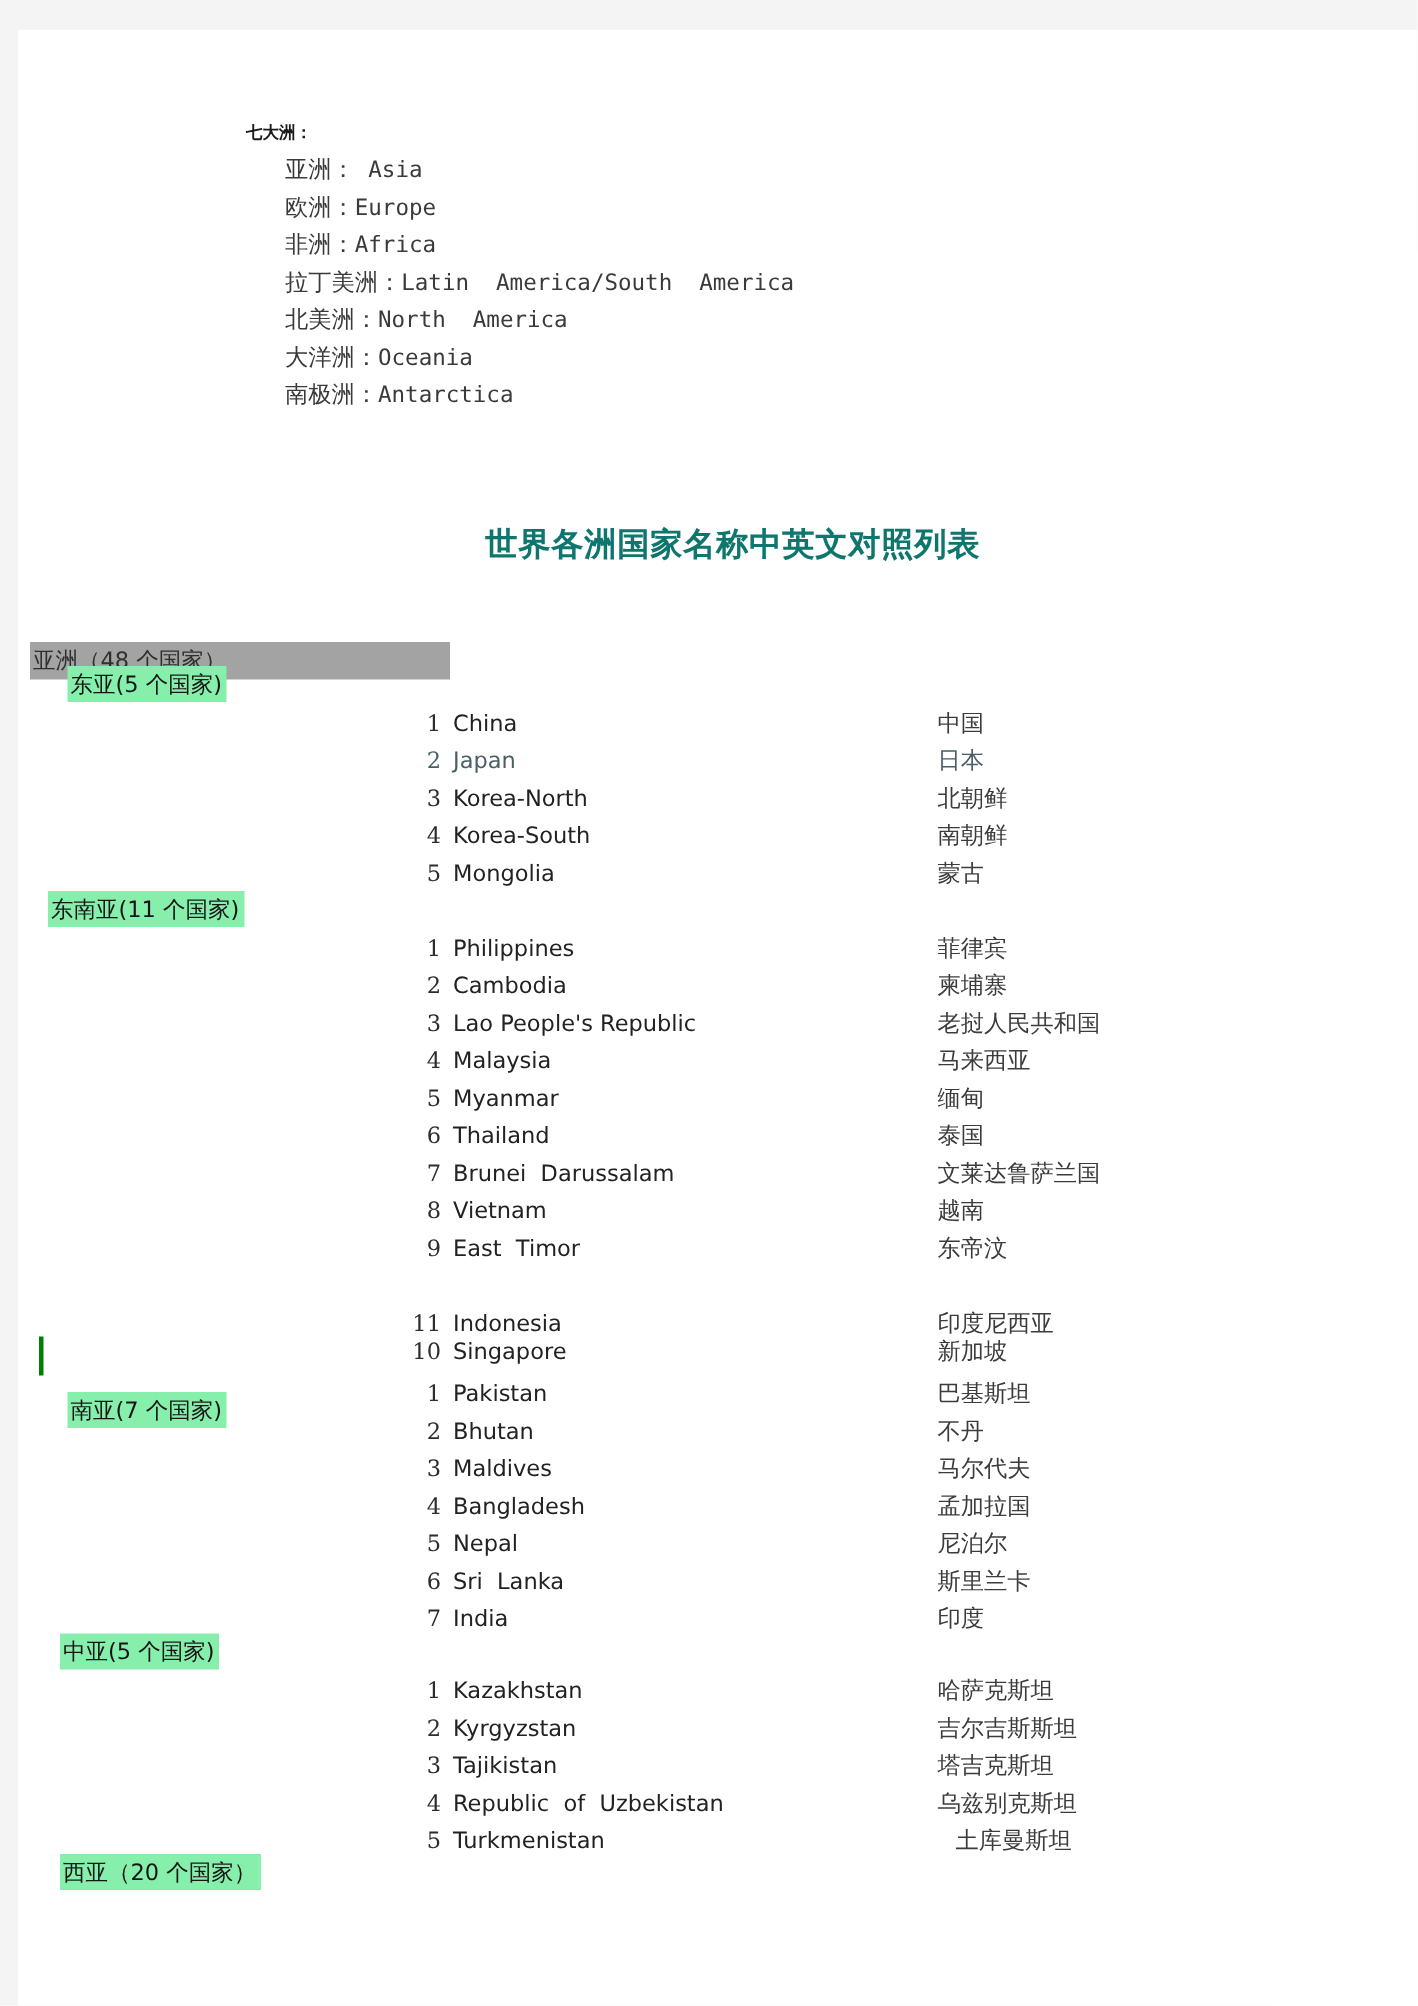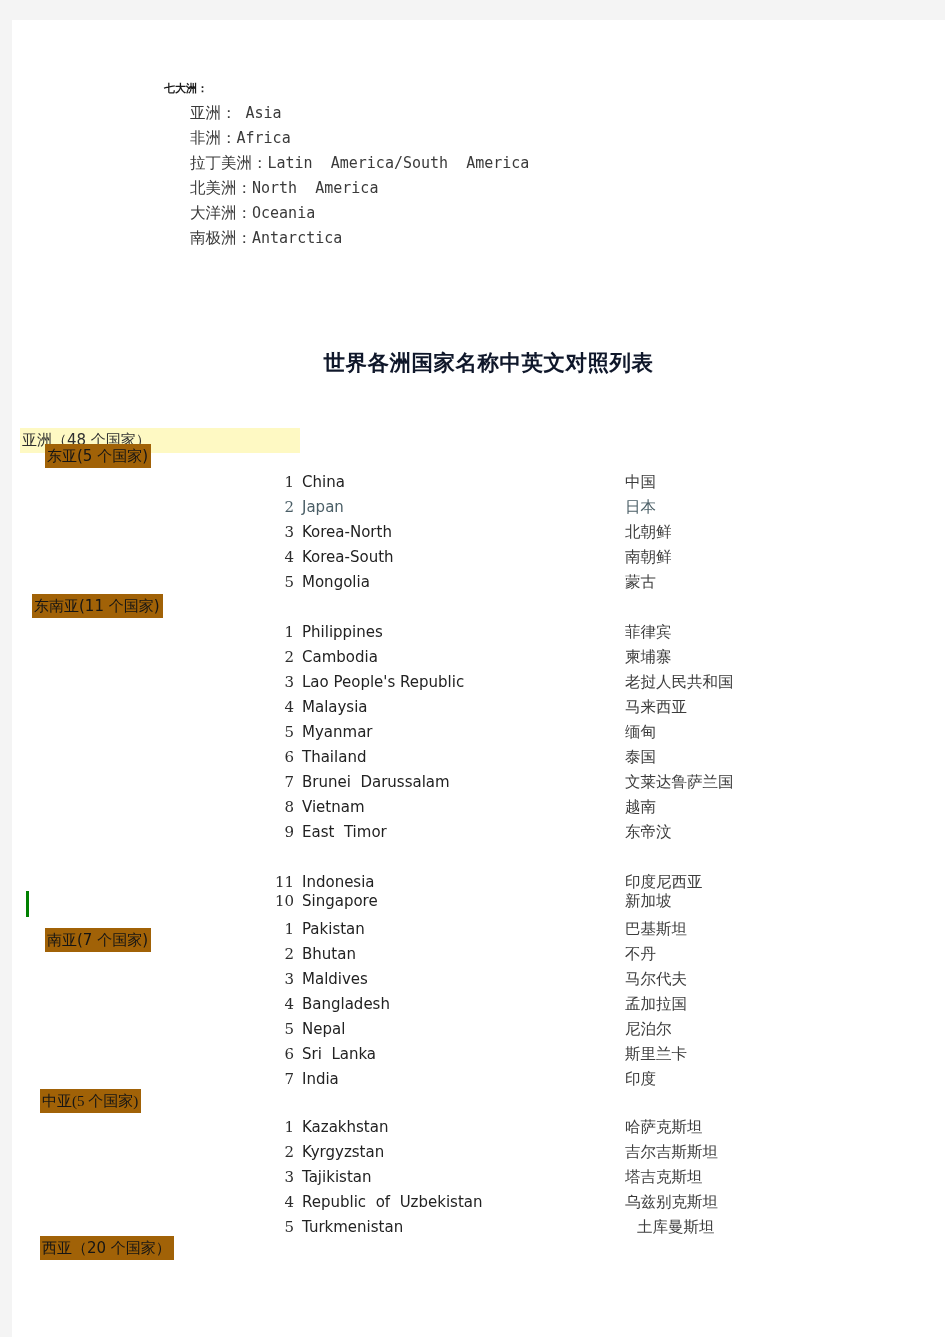--- a/index.html
+++ b/index.html
@@ -57,46 +57,46 @@
     position: absolute;
     left: 0;
     top: 328px;
     width: 933px;
     text-align: center;
     padding-left: 20px;
     box-sizing: border-box;
     font-family: "DejaVu Serif", serif;
     font-weight: bold;
     font-size: 21.5px;
-    color: #0f172a;
+    color: #0f766e;
     letter-spacing: 0.5px;
   }
 
   
   .continent-band {
     position: absolute;
     left: 8px;
     top: 408px;
     width: 280px;
     height: 25px;
-    background: #fef9c3;
+    background: #a3a3a3;
     font-family: "DejaVu Sans", sans-serif;
     font-size: 15px;
     color: #2f2f2f;
     line-height: 25px;
     padding-left: 2px;
     box-sizing: border-box;
     white-space: pre;
   }
 
   
   .region-head {
     position: absolute;
     height: 24px;
-    background: #a16207;
+    background: #86efac;
     font-family: "DejaVu Sans", sans-serif;
     font-size: 15px;
     color: #151515;
     line-height: 24px;
     padding-left: 2px;
     padding-right: 3px;
     box-sizing: border-box;
     white-space: pre;
     display: inline-block;
   }
@@ -152,20 +152,21 @@
   }
 </style>
 </head>
 <body>
 
 <div class="page">
 
   <div class="continents">
     <div class="continents-title">七大洲：</div>
     <div class="continent-line"><span class="cn">亚洲：</span><span> Asia</span></div>
+    <div class="continent-line"><span class="cn">欧洲：</span><span>Europe</span></div>
     <div class="continent-line"><span class="cn">非洲：</span><span>Africa</span></div>
     <div class="continent-line"><span class="cn">拉丁美洲：</span><span>Latin  America/South  America</span></div>
     <div class="continent-line"><span class="cn">北美洲：</span><span>North  America</span></div>
     <div class="continent-line"><span class="cn">大洋洲：</span><span>Oceania</span></div>
     <div class="continent-line"><span class="cn">南极洲：</span><span>Antarctica</span></div>
   </div>
 
   <div class="doc-title">世界各洲国家名称中英文对照列表</div>
 
   <div class="continent-band">亚洲（48 个国家）</div>
@@ -283,21 +284,21 @@
       <div class="country-row" style="top: 1022px;">
         <span class="c-num">6</span>
         <span class="c-en">Sri  Lanka</span>
         <span class="c-cn">斯里兰卡</span>
       </div>
       <div class="country-row" style="top: 1047px;">
         <span class="c-num">7</span>
         <span class="c-en">India</span>
         <span class="c-cn">印度</span>
       </div>
-      <div class="region-head" style="left: 28px; top: 1069px; font-family: Liberation Serif, serif;">中亚(5 个国家)</div>
+      <div class="region-head" style="left: 28px; top: 1069px;">中亚(5 个国家)</div>
       <div class="country-row" style="top: 1095px;">
         <span class="c-num">1</span>
         <span class="c-en">Kazakhstan</span>
         <span class="c-cn">哈萨克斯坦</span>
       </div>
       <div class="country-row" style="top: 1120px;">
         <span class="c-num">2</span>
         <span class="c-en">Kyrgyzstan</span>
         <span class="c-cn">吉尔吉斯斯坦</span>
       </div>

